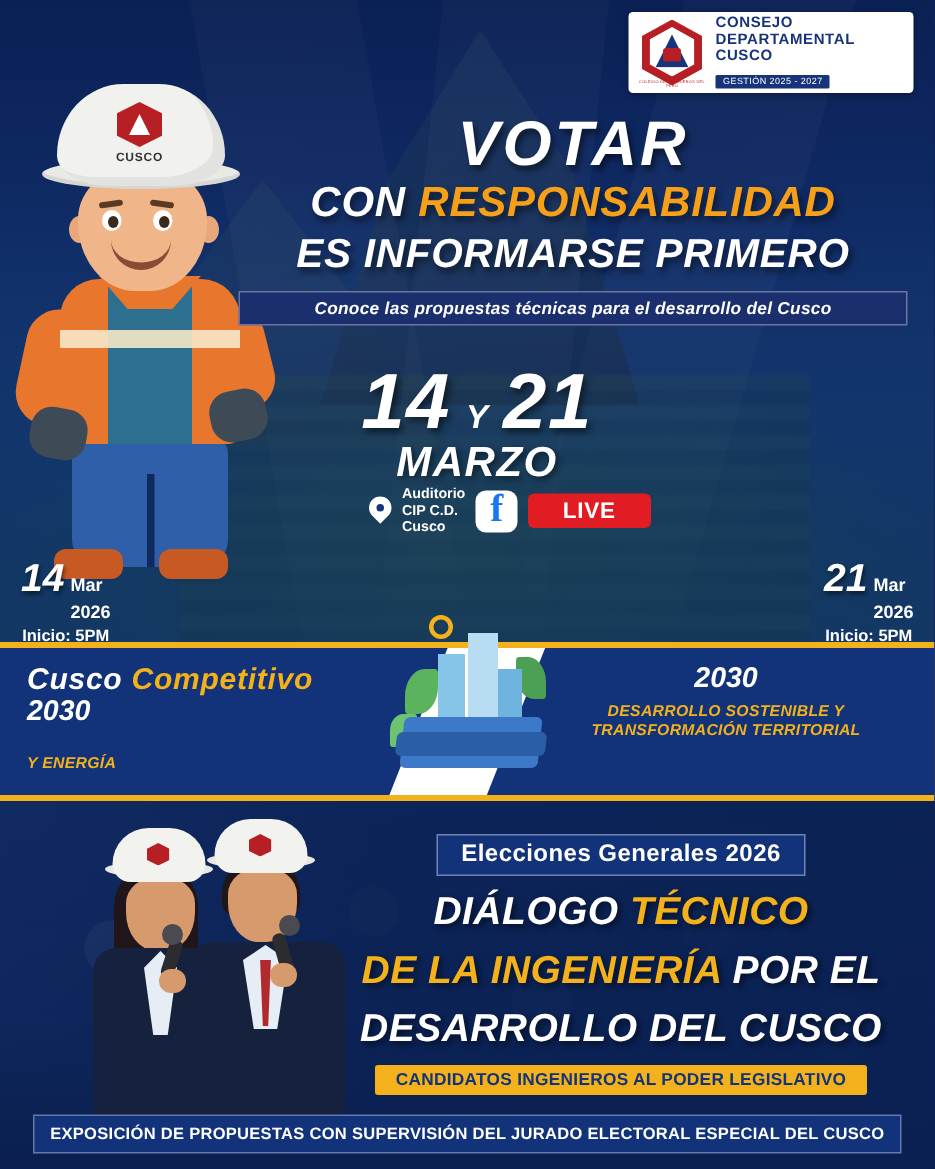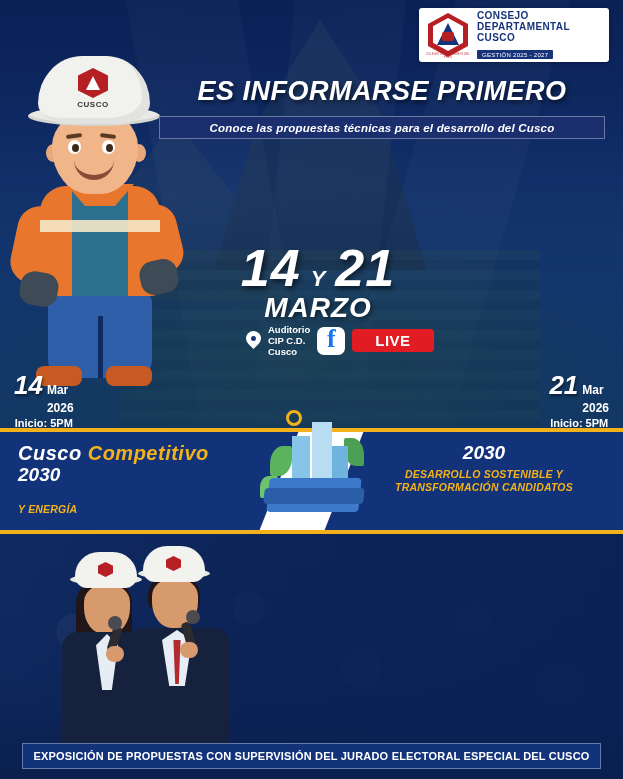--- a/index.html
+++ b/index.html
@@ -453,20 +453,22 @@
     <div class="w-smile"></div>
     <div class="w-helmet-brim"></div>
     <div class="w-helmet"></div>
     <div class="w-helmet-badge"></div>
     <div class="w-helmet-label">CUSCO</div>
     <div class="w-glove l"></div>
     <div class="w-glove r"></div>
   </div>
 
   <div class="headline">
+    <div class="h-votar">VOTAR</div>
+    <div class="h-line2"><span>CON </span><span class="accent">RESPONSABILIDAD</span></div>
     <div class="h-line3">ES INFORMARSE PRIMERO</div>
     <div class="subbar">Conoce las propuestas técnicas para el desarrollo del Cusco</div>
   </div>
 
   <div class="dates-big">
     <div class="dates-row">
       <span class="d-num">14</span>
       <span class="d-y">Y</span>
       <span class="d-num">21</span>
     </div>
@@ -518,21 +520,21 @@
       <div class="bt-sub">
         <br>
         <span>Y ENERGÍA</span>
       </div>
     </div>
 
     <div class="band-right-txt">
       <div class="bt-2">2030</div>
       <div class="bt-sub">
         <span>DESARROLLO SOSTENIBLE Y</span><br>
-        <span>TRANSFORMACIÓN CANDIDATOS</span>
+        <span>TRANSFORMACIÓN TERRITORIAL</span>
       </div>
     </div>
 
     <div class="band-ill">
       <div class="bi-gear"></div>
       <div class="bi-leaf1"></div>
       <div class="bi-leaf2"></div>
       <div class="bi-leaf3"></div>
       <div class="bi-b1"></div>
       <div class="bi-b2"></div>
@@ -567,16 +569,23 @@
       <div class="helm-badge" style="left:40px; top:8px;"></div>
       <div class="suit" style="left:0px; top:80px; width:104px; height:130px;"></div>
       <div class="shirtw" style="left:36px; top:82px; width:30px; height:56px; clip-path: polygon(50% 0,100% 18%,76% 100%,24% 100%,0 18%);"></div>
       <div class="tie" style="left:42px; top:92px; width:18px; height:44px;"></div>
       <div class="mic-h" style="left:58px; top:74px; transform: rotate(-16deg);"></div>
       <div class="mic-b" style="left:60px; top:62px;"></div>
       <div class="hand" style="left:54px; top:94px;"></div>
     </div>
   </div>
 
+  <div class="bottom-txt">
+    <div class="eg-bar">Elecciones Generales 2026</div>
+    <div class="bt-title1"><span>DIÁLOGO </span><span class="gold">TÉCNICO</span></div>
+    <div class="bt-title1"><span class="gold">DE LA INGENIERÍA </span><span>POR EL</span></div>
+    <div class="bt-title1">DESARROLLO DEL CUSCO</div>
+    <div class="cand-bar">CANDIDATOS INGENIEROS  AL PODER LEGISLATIVO</div>
+  </div>
 
   <div class="footer">EXPOSICIÓN DE PROPUESTAS CON SUPERVISIÓN  DEL JURADO ELECTORAL ESPECIAL DEL CUSCO</div>
 
 </div>
 
 </body></html>

